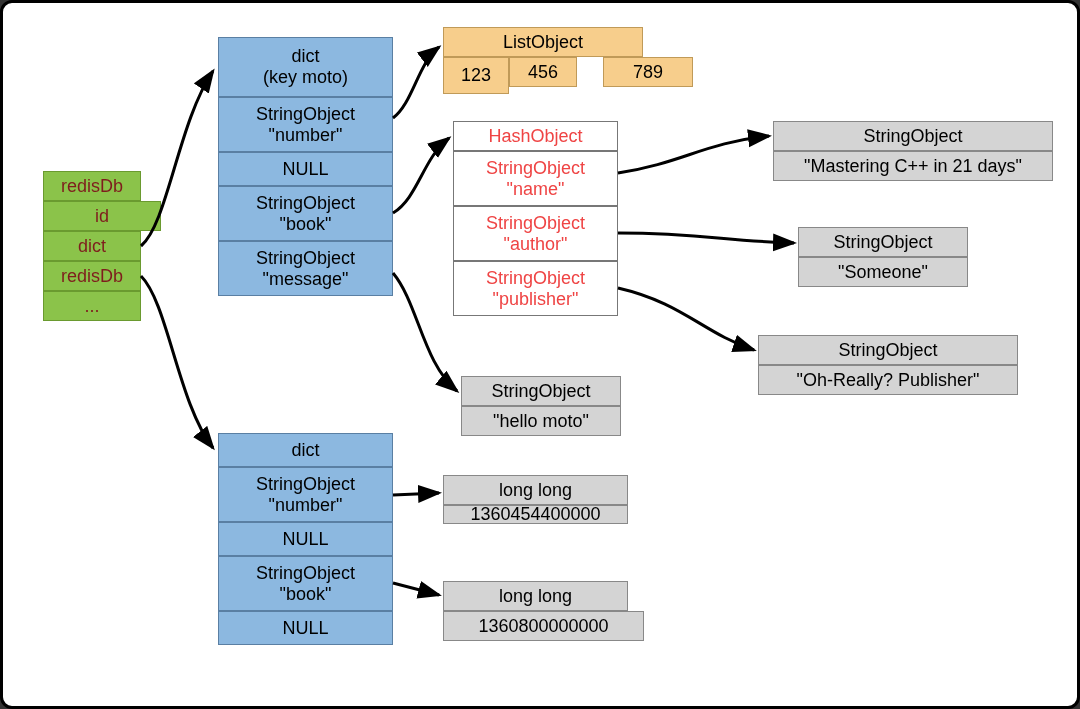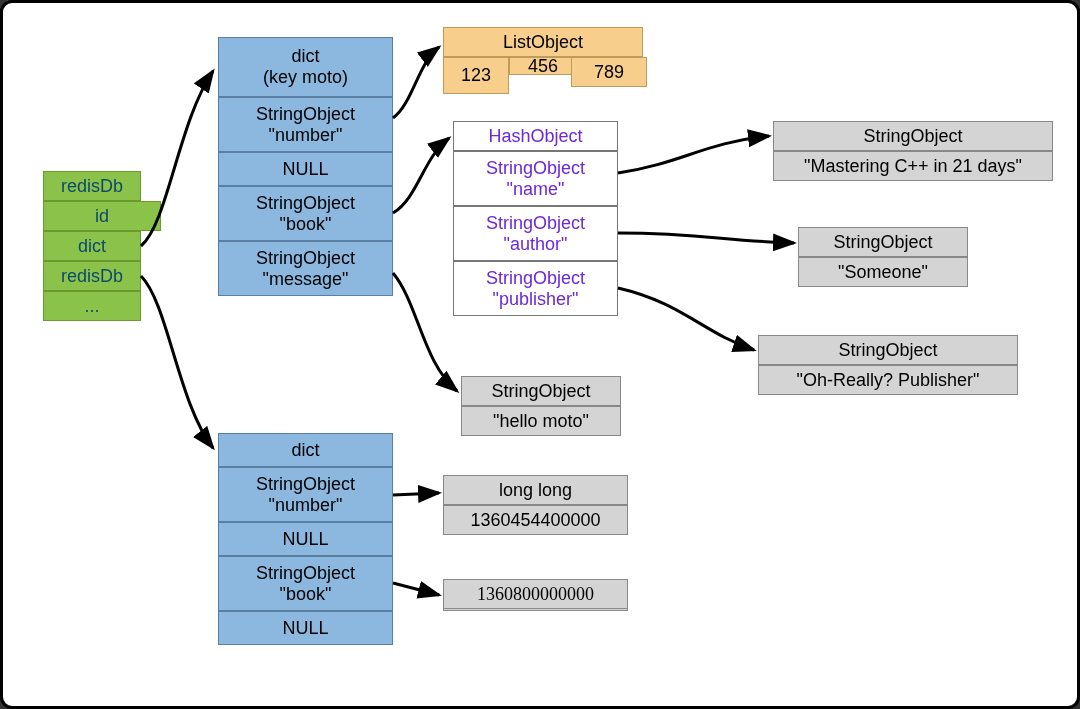--- a/index.html
+++ b/index.html
@@ -23,25 +23,25 @@
   .box {
     position: absolute;
     text-align: center;
     border: 1px solid #777;
     display: flex;
     align-items: center;
     justify-content: center;
     line-height: 1.15;
     padding: 2px 4px;
   }
-  .green { background: #8bc34a; border-color: #6a9a2f; color: #0c4a6e; }
+  .green { background: #8bc34a; border-color: #6a9a2f; color: #7f1d1d; }
   .blue  { background: #8cb8e0; border-color: #5a7fa3; color: #000; }
   .tan   { background: #f7ce8c; border-color: #c09a58; color: #000; text-align: right; }
   .grey  { background: #d4d4d4; border-color: #888; color: #000; }
-  .white { background: #fff; border-color: #777; color: #6d28d9; }
+  .white { background: #fff; border-color: #777; color: #ef4444; }
   svg.arrows {
     position: absolute;
     left: 0; top: 0;
     width: 1080px;
     height: 709px;
     pointer-events: none;
   }
 </style>
 </head>
 <body>
@@ -67,22 +67,22 @@
     <span>StringObject</span>
     <span>"book"</span>
   </div>
   <div class="box blue" style="left:215px; top:238px; width:175px; height:55px; flex-direction:column;">
     <span>StringObject</span>
     <span>"message"</span>
   </div>
 
   <div class="box tan" style="left:440px; top:24px; width:200px; height:30px;">ListObject</div>
   <div class="box tan" style="left:440px; top:54px; width:66px; height:37px;">123</div>
-  <div class="box tan" style="left:506px; top:54px; width:68px; height:18px;">456</div>
-  <div class="box tan" style="left:568px; top:54px; width:76px; height:30px;">789</div>
+  <div class="box tan" style="left:506px; top:54px; width:68px; height:30px;">456</div>
+  <div class="box tan" style="left:600px; top:54px; width:90px; height:30px;">789</div>
 
   <div class="box white" style="left:450px; top:118px; width:165px; height:30px;">HashObject</div>
   <div class="box white" style="left:450px; top:148px; width:165px; height:55px; flex-direction:column;">
     <span>StringObject</span>
     <span>"name"</span>
   </div>
   <div class="box white" style="left:450px; top:203px; width:165px; height:55px; flex-direction:column;">
     <span>StringObject</span>
     <span>"author"</span>
   </div>
@@ -109,24 +109,24 @@
     <span>"number"</span>
   </div>
   <div class="box blue" style="left:215px; top:519px; width:175px; height:34px;">NULL</div>
   <div class="box blue" style="left:215px; top:553px; width:175px; height:55px; flex-direction:column;">
     <span>StringObject</span>
     <span>"book"</span>
   </div>
   <div class="box blue" style="left:215px; top:608px; width:175px; height:34px;">NULL</div>
 
   <div class="box grey" style="left:440px; top:472px; width:185px; height:30px;">long long</div>
-  <div class="box grey" style="left:440px; top:502px; width:185px; height:30px;">1360454400000</div>
+  <div class="box grey" style="left:440px; top:502px; width:185px; height:19px;">1360454400000</div>
 
   <div class="box grey" style="left:440px; top:578px; width:185px; height:30px;">long long</div>
-  <div class="box grey" style="left:440px; top:576px; width:185px; height:30px;font-family:Liberation Serif, serif;">1360800000000</div>
+  <div class="box grey" style="left:440px; top:608px; width:201px; height:30px;">1360800000000</div>
 
   <svg class="arrows">
     <defs>
       <marker id="ah" markerWidth="10" markerHeight="10" refX="7" refY="3" orient="auto" markerUnits="strokeWidth">
         <path d="M0,0 L8,3 L0,6 Z" fill="#000"></path>
       </marker>
     </defs>
 
     <path d="M138,243 C165,220 175,120 210,68" stroke="#000" stroke-width="3" fill="none" marker-end="url(#ah)"></path>
 

